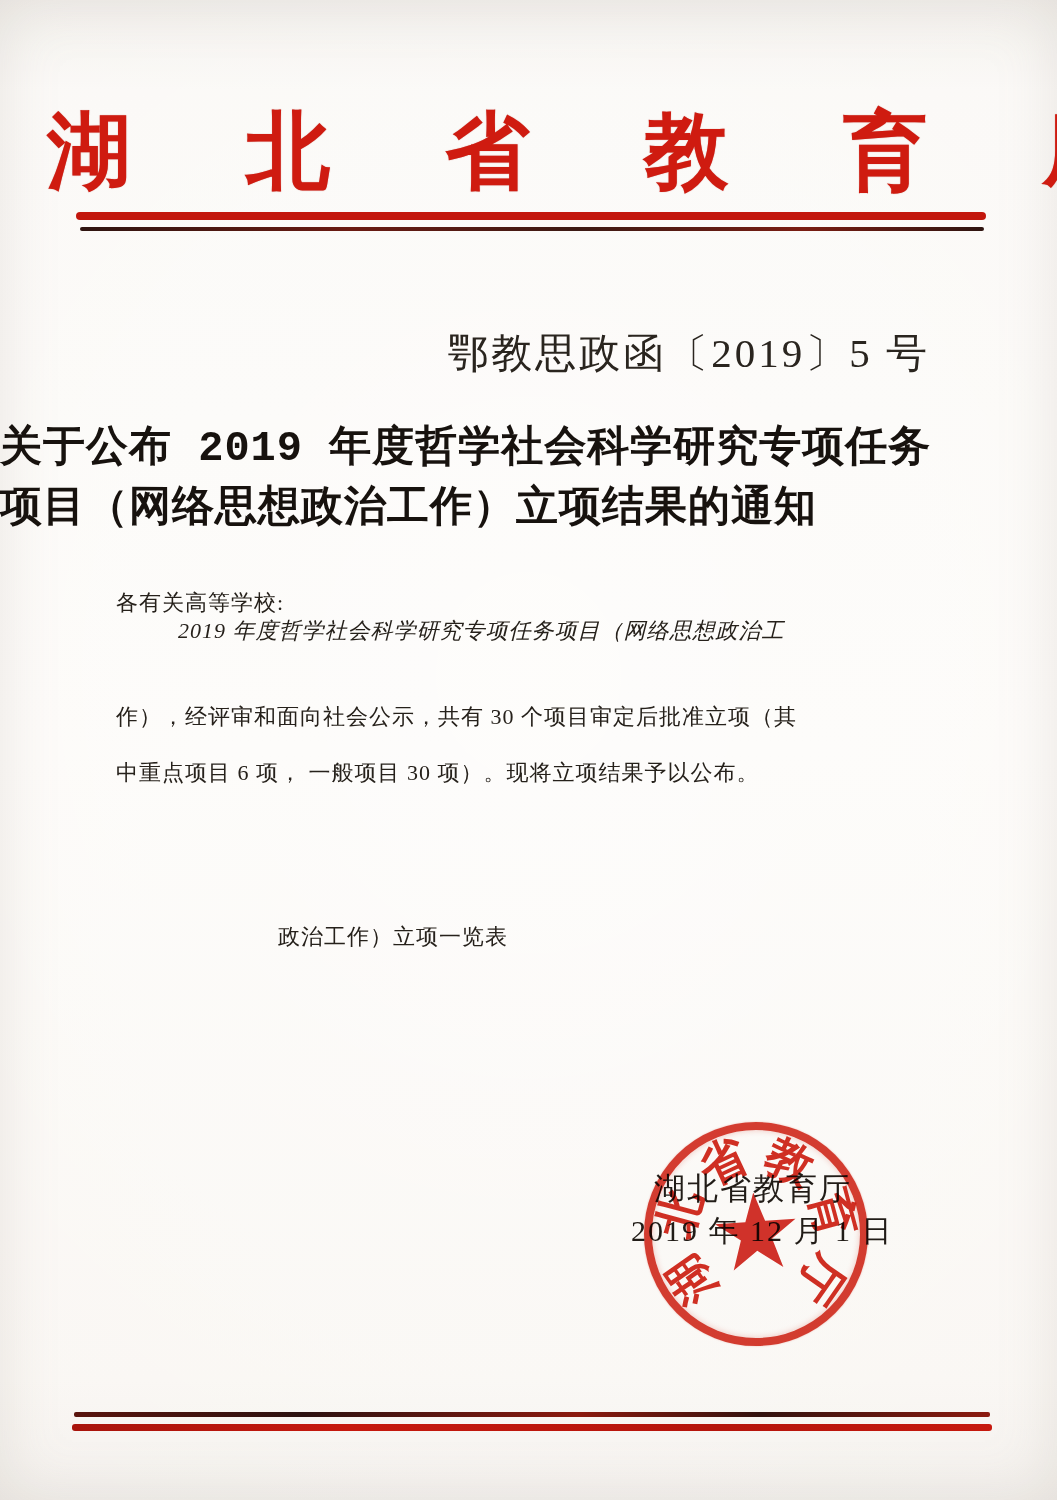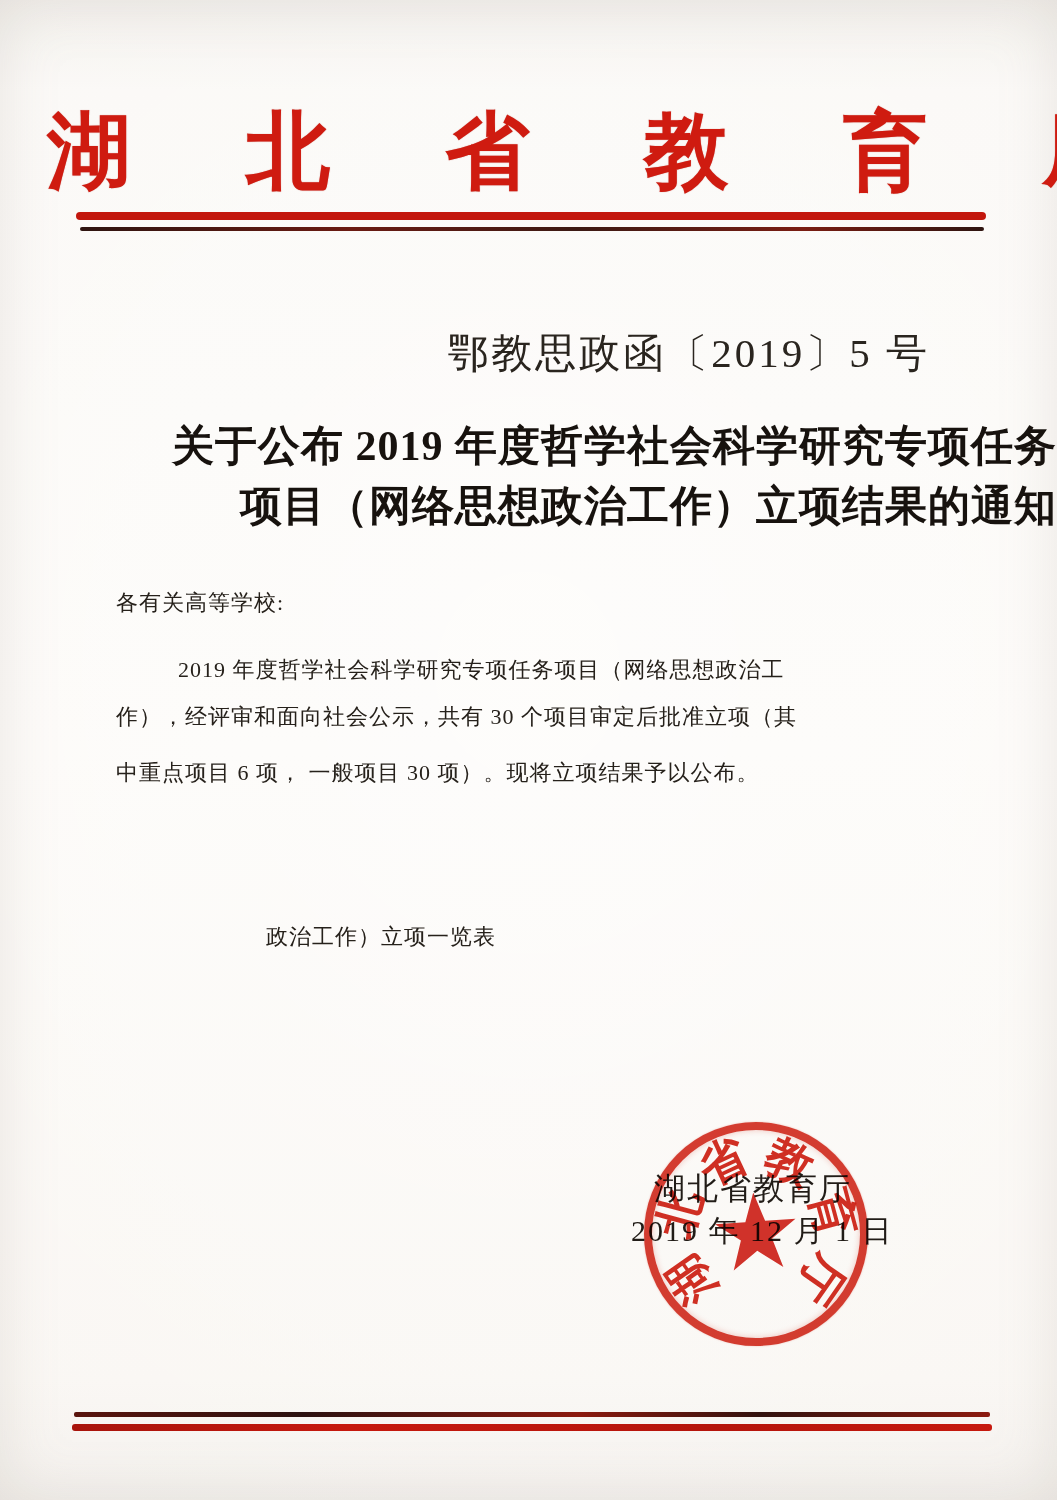--- a/index.html
+++ b/index.html
@@ -58,44 +58,45 @@
     font-size: 41px;
     letter-spacing: 3px;
     color: #2a251f;
     white-space: nowrap;
   }
 
   
   .title-line {
     position: absolute;
     left: 0; width: 100%;
-    text-align: right;
+    text-align: left;
     font-size: 42px;
     font-weight: 700;
     letter-spacing: 1px;
     color: #17120e;
     white-space: nowrap;
+    font-family: Liberation Mono, monospace;
   }
   .title-line.l1 { top: 418px; }
   .title-line.l2 { top: 478px; }
 
   
   .body-text {
     position: absolute;
     font-size: 22px;
     letter-spacing: 1px;
     color: #26211b;
     white-space: nowrap;
   }
   .salutation   { top: 588px; left: 116px; }
-  .para-l1      { top: 655px; left: 178px; }
+  .para-l1      { top: 616px; left: 178px; font-style: italic; }
   .para-l2      { top: 702px; left: 116px; }
   .para-l3      { top: 758px; left: 116px; }
   .attach-l1    { top: 866px; left: 182px; }
-  .attach-l2    { top: 922px; left: 266px; }
+  .attach-l2    { top: 922px; left: 278px; }
 
   
   .sig-agency {
     position: absolute;
     top: 1168px; left: 654px;
     font-size: 31px;
     letter-spacing: 2px;
     color: #211c17;
     z-index: 1;
     white-space: nowrap;

